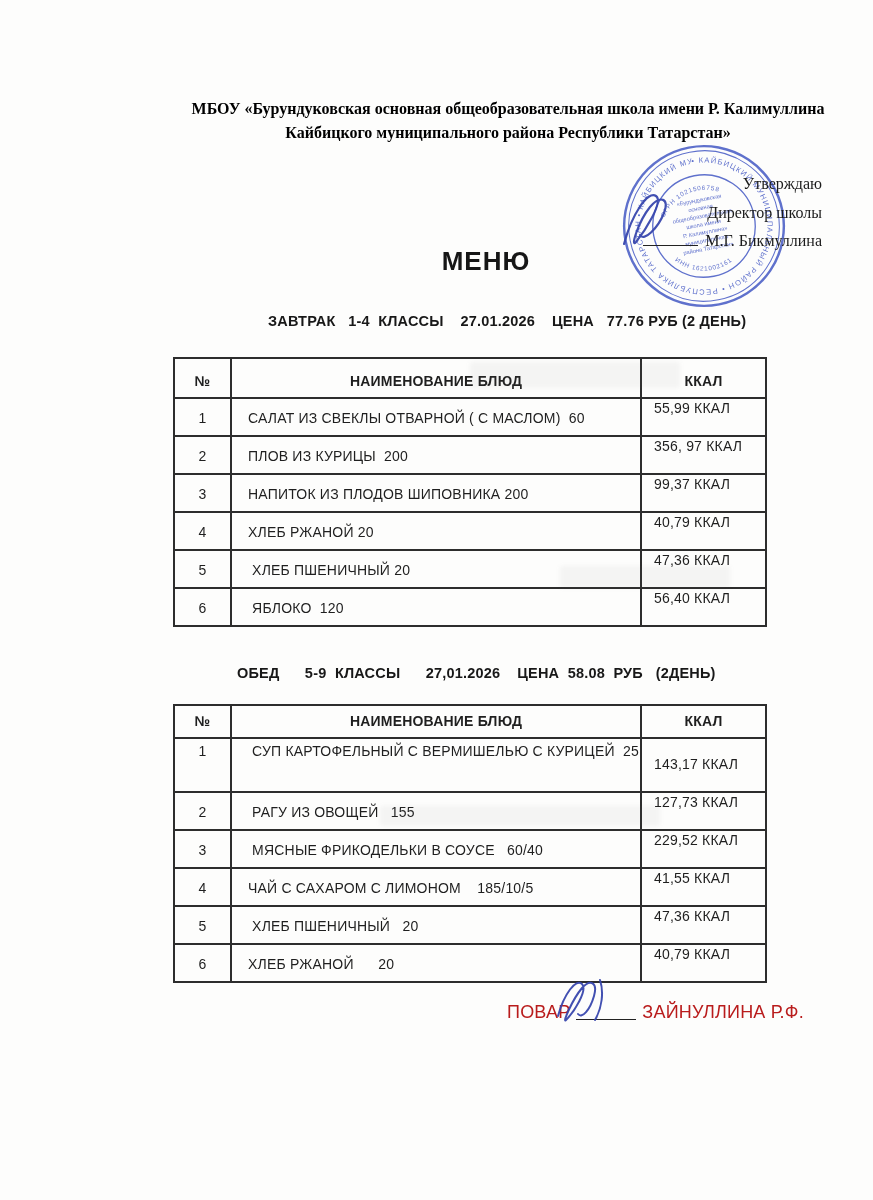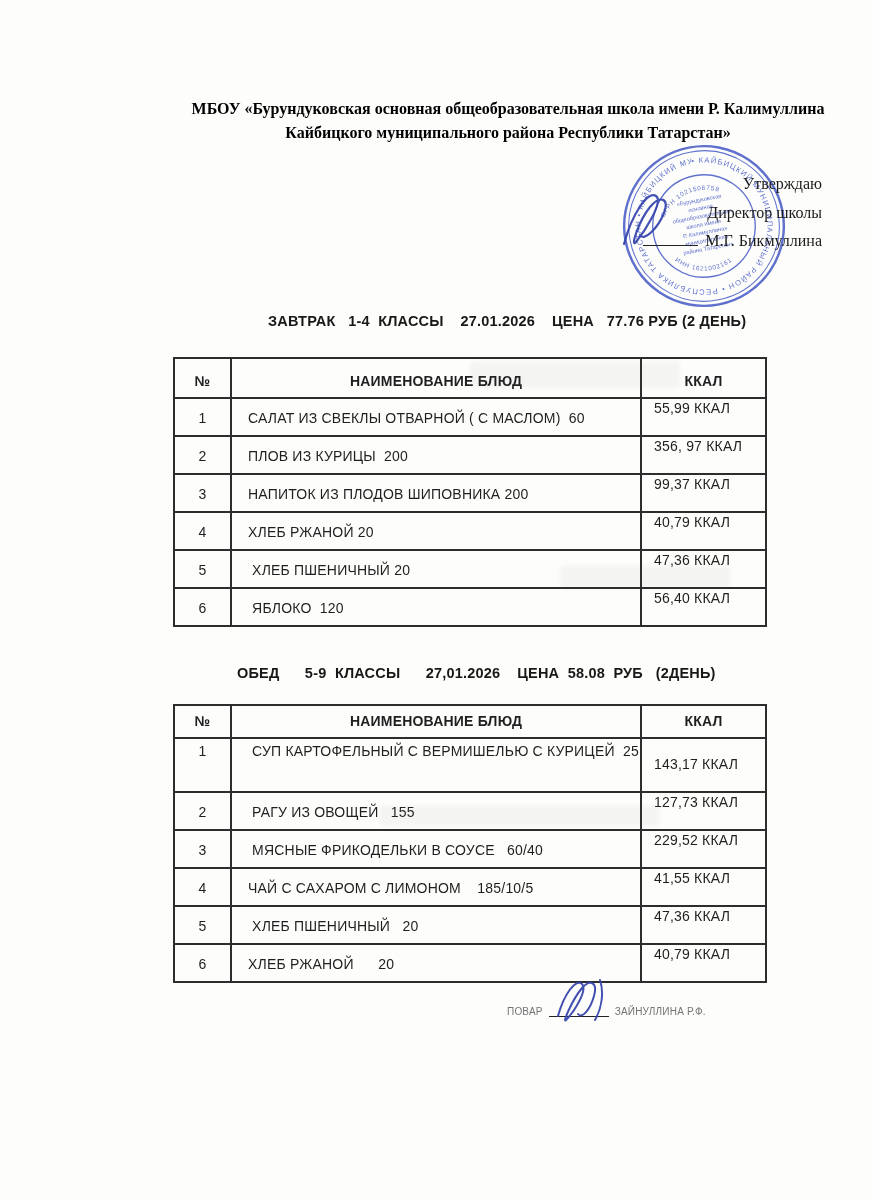--- a/index.html
+++ b/index.html
@@ -52,22 +52,22 @@
   table.menu th {
     font-size:14px; font-weight:bold; text-align:center;
     vertical-align:bottom; padding-bottom:8px; letter-spacing:.2px;
   }
   td.t-num { text-align:center; vertical-align:bottom; padding-bottom:9px; font-size:14px; }
   td.t-name { padding-left:16px; vertical-align:bottom; padding-bottom:9px; font-size:14px; white-space:pre; letter-spacing:.2px;border-radius:6px; }
   td.t-kcal { padding-left:12px; vertical-align:bottom; padding-bottom:19px; font-size:14px; letter-spacing:.2px; }
   td.v-top { vertical-align:top; padding-top:4px; }
   
   .cook-line {
-    position:absolute; top:1002px; left:507px; font-size:10px; color:#737373;
-    display:flex; align-items:flex-end; letter-spacing:.2px;
+    position:absolute; top:1002px; left:507px; font-size:18px; color:#b91c1c;
+    display:flex; align-items:center; letter-spacing:.2px;
   }
   .cook-line .uline { display:inline-block; width:60px; border-bottom:1.5px solid #222; height:14px; margin:0 6px; }
   
   .smudge { position:absolute; background:rgba(110,110,110,.06); filter:blur(2px); border-radius:3px; }
 </style>
 </head>
 <body>
 
 <div class="sheet">
 
@@ -110,20 +110,21 @@
       <text x="84" y="92">Р. Калимуллина»</text>
       <text x="84" y="100">муниципального</text>
       <text x="84" y="108">района Татарстан»</text>
     </g>
   </svg>
 
   <svg class="sig1" viewBox="0 0 104 80">
     <path d="M12,64 C20,34 36,10 44,16 C52,22 32,52 24,62 C18,69 26,42 38,27 C48,15 58,18 52,33 C46,48 32,62 28,55" fill="none" stroke="#3847ae" stroke-width="2.2" stroke-linecap="round"></path>
   </svg>
 
+  <div class="menu-title">МЕНЮ</div>
 
   <div class="section-heading breakfast-heading">ЗАВТРАК   1-4  КЛАССЫ    27.01.2026    ЦЕНА   77.76 РУБ (2 ДЕНЬ)</div>
 
   <table class="menu t-breakfast">
     <colgroup>
         <col style="width:57px">
         <col style="width:410px">
         <col style="width:125px">
       </colgroup>
     <tbody>

